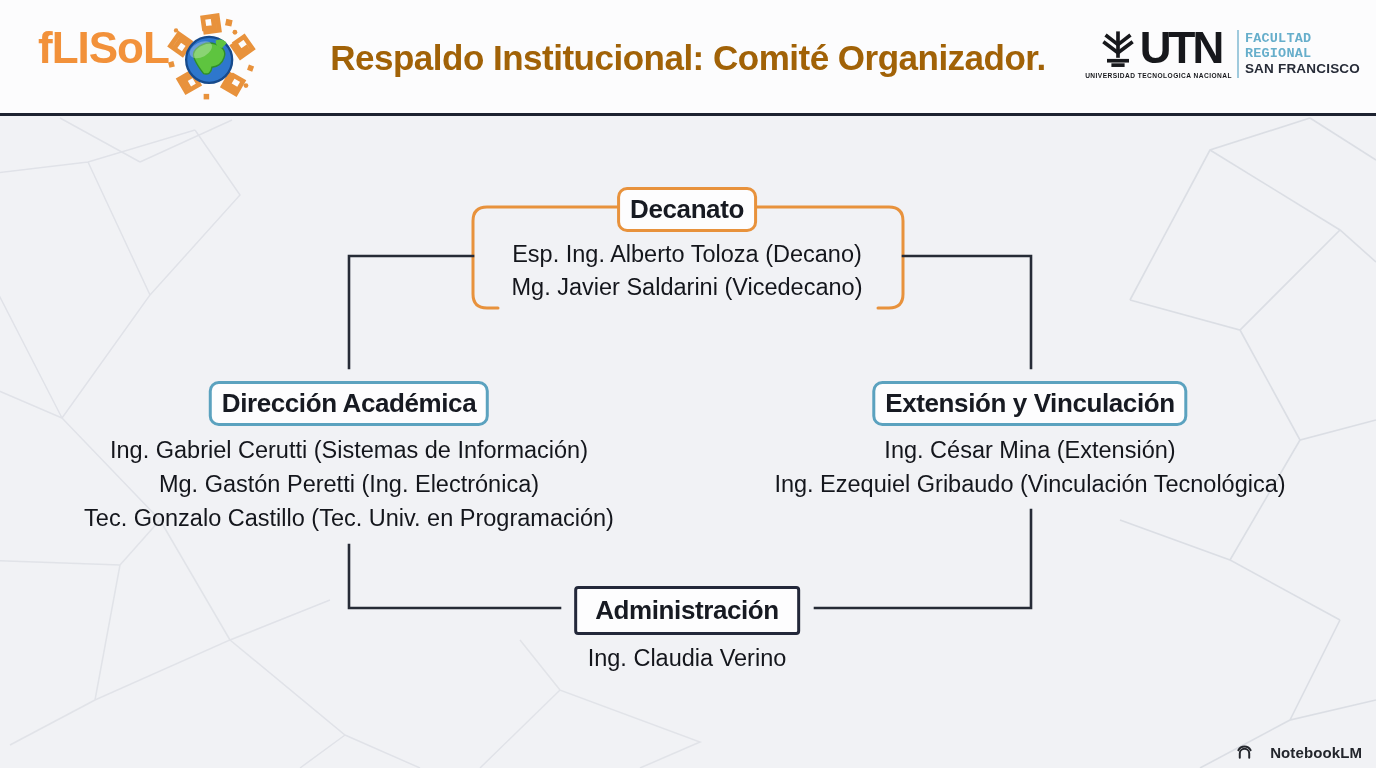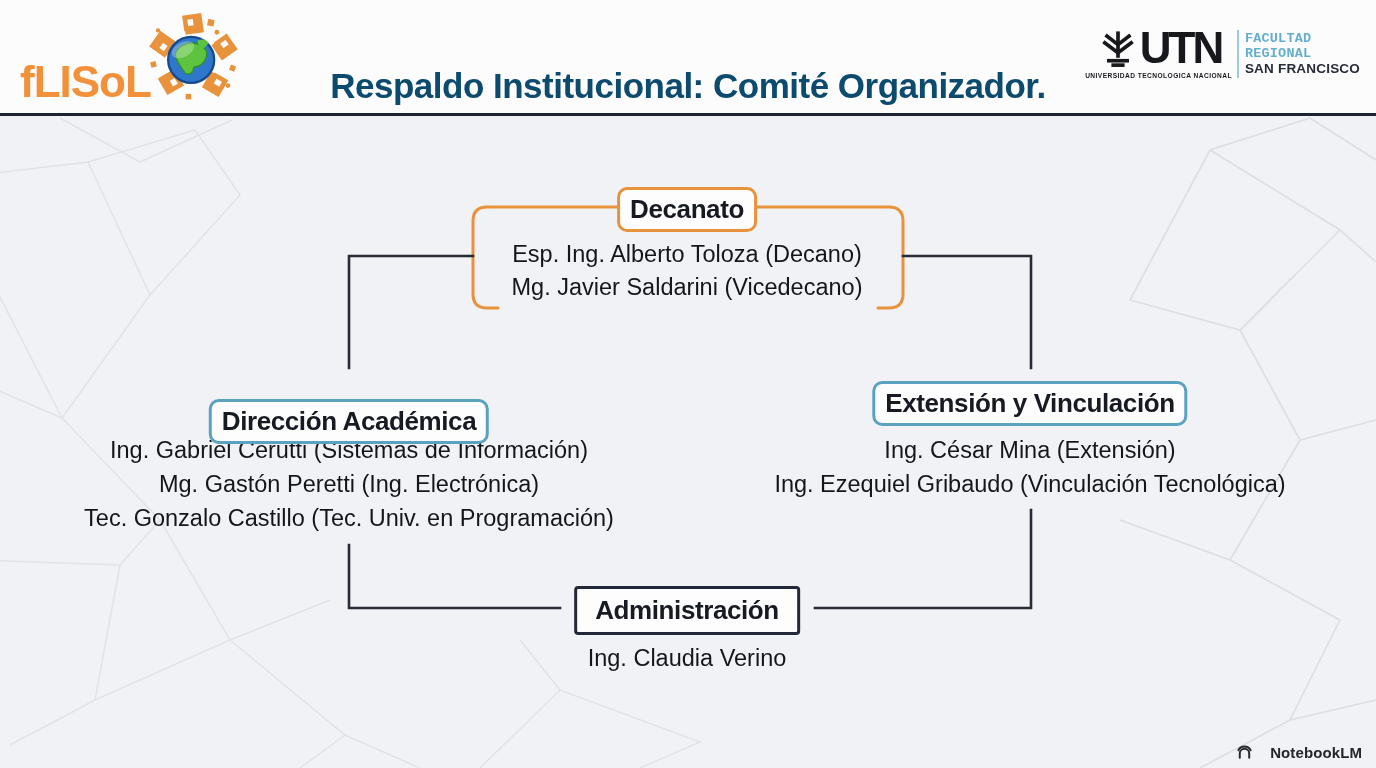--- a/index.html
+++ b/index.html
@@ -17,32 +17,32 @@
   
   .header{
     position:absolute;left:0;top:0;width:1376px;height:113px;
     background:#fcfcfd;z-index:5;
   }
   .header-divider{
     position:absolute;left:0;top:113px;width:1376px;height:3px;
     background:#1d2230;z-index:6;
   }
   .flisol-logo{
-    position:absolute;left:20px;top:12px;height:92px;
-    display:flex;align-items:flex-end;z-index:7;
+    position:absolute;left:38px;top:12px;height:92px;
+    display:flex;align-items:flex-start;z-index:7;
   }
   .flisol-text{
     font-size:44px;font-weight:bold;color:#f2913a;
     letter-spacing:-1px;line-height:1;padding-top:14px;
   }
   .flisol-orn{margin-left:-4px;}
   .slide-title{
     position:absolute;left:50%;top:38px;transform:translateX(-50%);
-    font-size:35px;font-weight:bold;color:#0c4a6e;letter-spacing:-0.5px;
-    white-space:nowrap;z-index:6;margin-top:28px;
+    font-size:35px;font-weight:bold;color:#a16207;letter-spacing:-0.5px;
+    white-space:nowrap;z-index:6;
   }
   .utn-logo{
     position:absolute;right:16px;top:28px;display:flex;align-items:center;z-index:7;justify-content:center;
   }
   .utn-left{display:flex;flex-direction:column;align-items:center;}
   .utn-row{display:flex;align-items:flex-start;}
   .utn-acronym{
     font-size:44px;font-weight:900;color:#17181c;letter-spacing:-3px;
     line-height:0.92;
   }
@@ -56,21 +56,21 @@
   .utn-right .dark{font-size:13.5px;font-weight:800;color:#272c38;letter-spacing:0.2px;}
   
   .label-box{
     position:absolute;transform:translateX(-50%);
     background:#fdfdfe;border:3px solid #888;border-radius:10px;
     font-weight:bold;color:#171a22;white-space:nowrap;
     padding:3px 10px;font-size:26px;letter-spacing:-0.4px;
     z-index:3;line-height:1.25;
   }
   #label-decanato{left:687px;top:187px;}
-  #label-direccion{left:349px;top:399px;}
+  #label-direccion{left:349px;top:381px;}
   #label-extension{left:1030px;top:381px;}
   #label-administracion{left:687px;top:586px;border-radius:4px;padding:5px 18px;}
   .member{
     position:absolute;transform:translateX(-50%);
     font-size:23.5px;color:#14161c;white-space:nowrap;z-index:2;line-height:1.35;
   }
   .dec-m0{left:687px;top:239px;}
   .dec-m1{left:687px;top:272px;}
   .dir-m0{left:349px;top:435px;}
   .dir-m1{left:349px;top:469px;}

